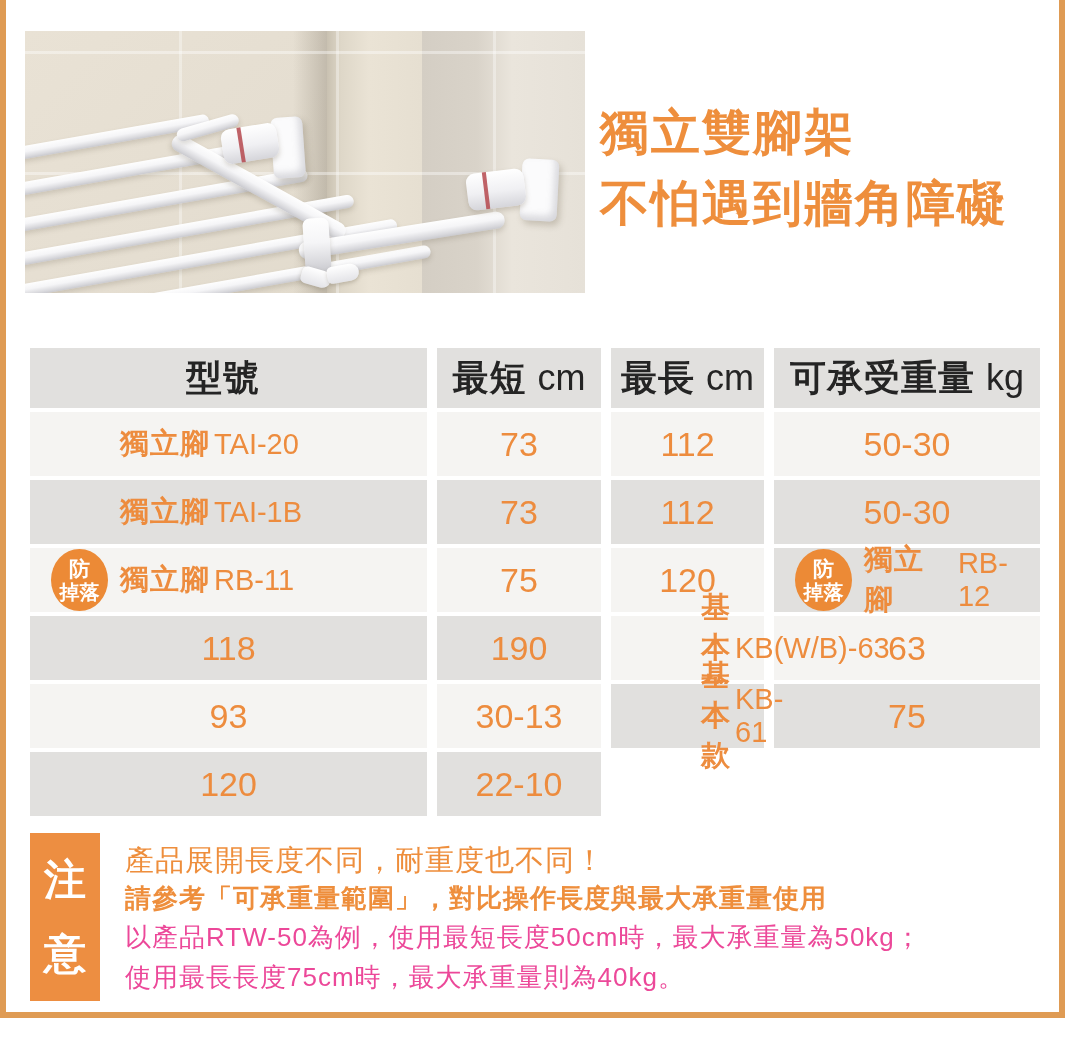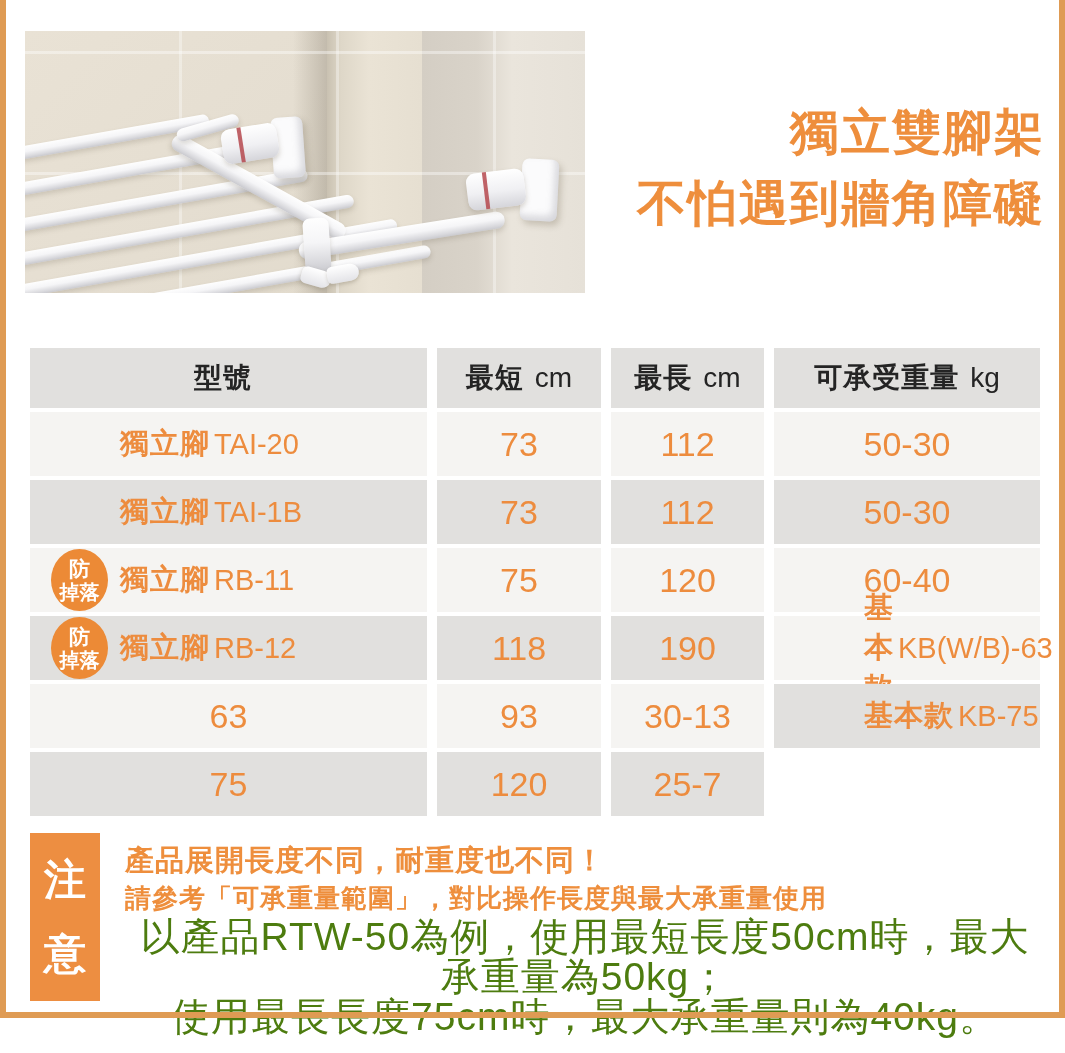--- a/index.html
+++ b/index.html
@@ -67,34 +67,34 @@
   .clamp-wing {
     position:absolute; background:linear-gradient(180deg,#ffffff,#e3e3e7);
     border-radius:6px 10px 10px 6px; box-shadow:0 2px 4px rgba(110,100,80,.3);
   }
   .wing1 { left:276px; top:238px; width:30px; height:17px; transform:rotate(16deg); }
   .wing2 { left:302px; top:234px; width:32px; height:17px; transform:rotate(-10deg); }
 
   
   .headline {
     position:absolute; left:600px; top:97px; width:445px;
-    text-align:right; color:#ee8e3c; font-weight:800;
+    text-align:left; color:#ee8e3c; font-weight:800;
     font-size:49px; line-height:71px; letter-spacing:2px;
   }
 
   
   .spec-table {
     position:absolute; left:30px; top:348px; width:1010px;
     display:grid;
     grid-template-columns:397px 164px 153px 266px;
     grid-template-rows:60px repeat(6, 64px);
     column-gap:10px; row-gap:4px;
   }
   .th {
-    background:#e1e0de; color:#242424; font-weight:700; font-size:28px;
+    background:#e1e0de; color:#242424; font-weight:700; font-size:36px;
     display:flex; align-items:center; justify-content:center; letter-spacing:1px;
   }
   .th .unit { font-weight:400; letter-spacing:0; margin-left:11px; }
   .cell { display:flex; align-items:center; justify-content:center;
     color:#ed8c3e; font-size:34px; }
   .cell.model { justify-content:flex-start; padding-left:90px; position:relative;
     font-size:29px; gap:4px; }
   .cell.model .series { font-weight:700; letter-spacing:1px; }
   .row-a { background:#f5f4f2; }
   .row-b { background:#e1e0de; }
@@ -108,23 +108,23 @@
   .drop-badge .b1 { font-size:21px; }
   .drop-badge .b2 { font-size:20px;font-family:Liberation Serif, serif; }
 
   
   .note-label {
     position:absolute; left:30px; top:833px; width:70px; height:168px;
     background:#ed8e41; color:#ffffff; font-weight:700; font-size:42px;
     display:flex; flex-direction:column; align-items:center; justify-content:space-evenly;
   }
   .note-text { position:absolute; left:125px; top:842px; width:920px; }
-  .note-l1 { color:#ee8e3c; font-weight:700; font-size:29px; line-height:37px; letter-spacing:1px; }
+  .note-l1 { color:#ee8e3c; font-weight:400; font-size:29px; line-height:37px; letter-spacing:1px; }
   .note-l2 { color:#ee8e3c; font-weight:700; font-size:26px; line-height:38px; letter-spacing:1px; }
-  .note-l3, .note-l4 { color:#4d7c0f; font-size:39px; line-height:40px; letter-spacing:1px;text-align:center; }
+  .note-l3, .note-l4 { color:#ec4899; font-size:26px; line-height:40px; letter-spacing:1px; }
 </style>
 </head>
 <body>
 
 <div class="page">
 
   <div class="photo">
     <div class="wall-left"></div>
     <div class="pillar"></div>
     <div class="wall-right"></div>
@@ -190,21 +190,20 @@
     <div class="cell model row-a">
       <span class="drop-badge">
         <span class="b1">防</span>
         <span class="b2">掉落</span>
       </span>
       <span class="series">獨立腳</span>
       <span>RB-11</span>
     </div>
     <div class="cell row-a">75</div>
     <div class="cell row-a">120</div>
-    <div class="cell row-a">60-40</div>
 
     <div class="cell model row-b">
       <span class="drop-badge">
         <span class="b1">防</span>
         <span class="b2">掉落</span>
       </span>
       <span class="series">獨立腳</span>
       <span>RB-12</span>
     </div>
     <div class="cell row-b">118</div>
@@ -213,25 +212,25 @@
     <div class="cell model row-a">
       <span class="series">基本款</span>
       <span>KB(W/B)-63</span>
     </div>
     <div class="cell row-a">63</div>
     <div class="cell row-a">93</div>
     <div class="cell row-a">30-13</div>
 
     <div class="cell model row-b">
       <span class="series">基本款</span>
-      <span>KB-75</span>
+      <span>KB-61</span>
     </div>
     <div class="cell row-b">75</div>
     <div class="cell row-b">120</div>
-    <div class="cell row-b">25-7</div>
+    <div class="cell row-b">22-10</div>
   </div>
 
   <div class="note-label">
     <span>注</span>
     <span>意</span>
   </div>
   <div class="note-text">
     <div class="note-l1">產品展開長度不同，耐重度也不同！</div>
     <div class="note-l2">請參考「可承重量範圍」，對比操作長度與最大承重量使用</div>
     <div class="note-l3">以產品RTW-50為例，使用最短長度50cm時，最大承重量為50kg；</div>

